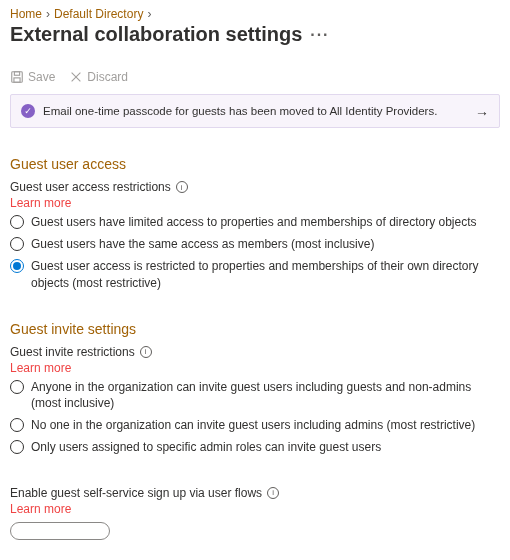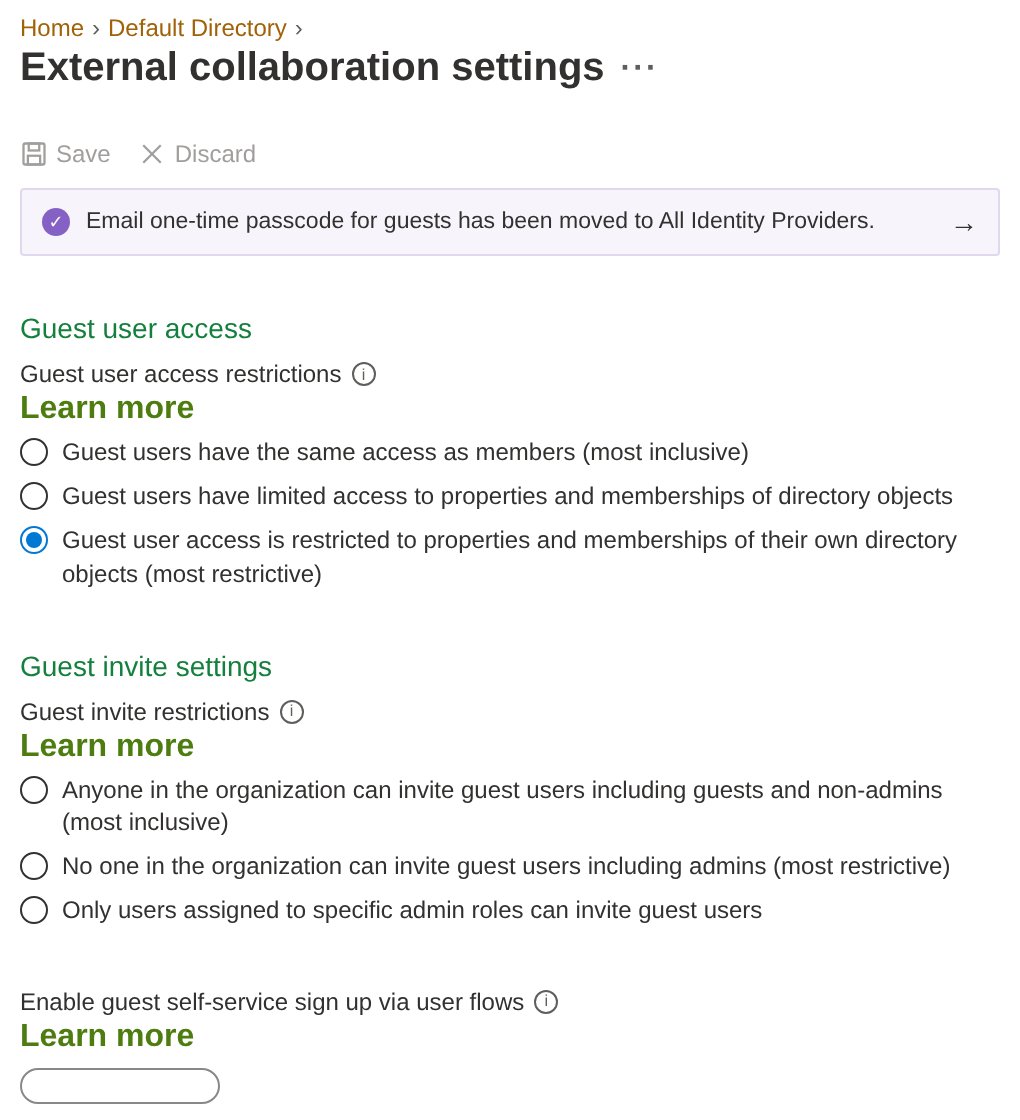--- a/index.html
+++ b/index.html
@@ -26,24 +26,24 @@
     border-radius: 2px;
     padding: 8px 10px;
     display: flex;
     align-items: center;
     gap: 8px;
     font-size: 11.5px;
     margin-bottom: 28px;
   }
   .notice-icon { width: 14px; height: 14px; background:#8661c5; border-radius:50%; display:flex; align-items:center; justify-content:center; color:#fff; font-size:9px; flex-shrink:0;}
   .notice-arrow { margin-left:auto; font-size:14px; cursor:pointer;}
-  h2 { font-size: 14px; font-weight: 400; margin: 0 0 8px; color:#15803d;}
+  h2 { font-size: 14px; font-weight: 400; margin: 0 0 8px; color:#a16207;}
   .field-label { display:flex; align-items:center; gap:5px; font-size:12px; margin-bottom:2px;text-align:right;}
   .info-icon { width:12px; height:12px; border:1px solid #605e5c; border-radius:50%; display:inline-flex; align-items:center; justify-content:center; font-size:8px; color:#605e5c; cursor:pointer;}
-  .learn-more { color:#4d7c0f; font-size:16px; cursor:pointer; display:inline-block; margin-bottom:4px;font-weight:bold;}
+  .learn-more { color:#ef4444; font-size:12px; cursor:pointer; display:inline-block; margin-bottom:4px;}
   .radio-group { margin-bottom: 30px; }
   .radio-item { display:flex; align-items:flex-start; gap:7px; margin-bottom:6px; cursor:pointer; line-height:1.35;}
   .radio { width:14px; height:14px; border:1px solid #323130; border-radius:50%; flex-shrink:0; margin-top:1px; position:relative;}
   .radio.selected { border-color:#0078d4; }
   .radio.selected::after { content:""; position:absolute; top:2px; left:2px; width:8px; height:8px; background:#0078d4; border-radius:50%;}
   .radio-label { font-size:12px; flex:1;}
   .pill-toggle { display:flex; border:1px solid #8a8886; border-radius:10px; overflow:hidden; width:100px; height:18px; margin-top:2px;}
 </style>
 </head>
 <body>
@@ -93,25 +93,25 @@
 
 <h2>Guest user access</h2>
 <div class="field-label">
   <span>Guest user access restrictions</span>
   <span class="info-icon">i</span>
 </div>
 <span class="learn-more">Learn more</span>
 <div class="radio-group">
   <div class="radio-item">
     <span class="radio"></span>
-    <span class="radio-label">Guest users have the same access as members (most inclusive)</span>
+    <span class="radio-label">Guest users have limited access to properties and memberships of directory objects</span>
   </div>
   <div class="radio-item">
     <span class="radio"></span>
-    <span class="radio-label">Guest users have limited access to properties and memberships of directory objects</span>
+    <span class="radio-label">Guest users have the same access as members (most inclusive)</span>
   </div>
   <div class="radio-item">
     <span class="radio selected"></span>
     <span class="radio-label">Guest user access is restricted to properties and memberships of their own directory objects (most restrictive)</span>
   </div>
 </div>
 
 
 <h2>Guest invite settings</h2>
 <div class="field-label">

